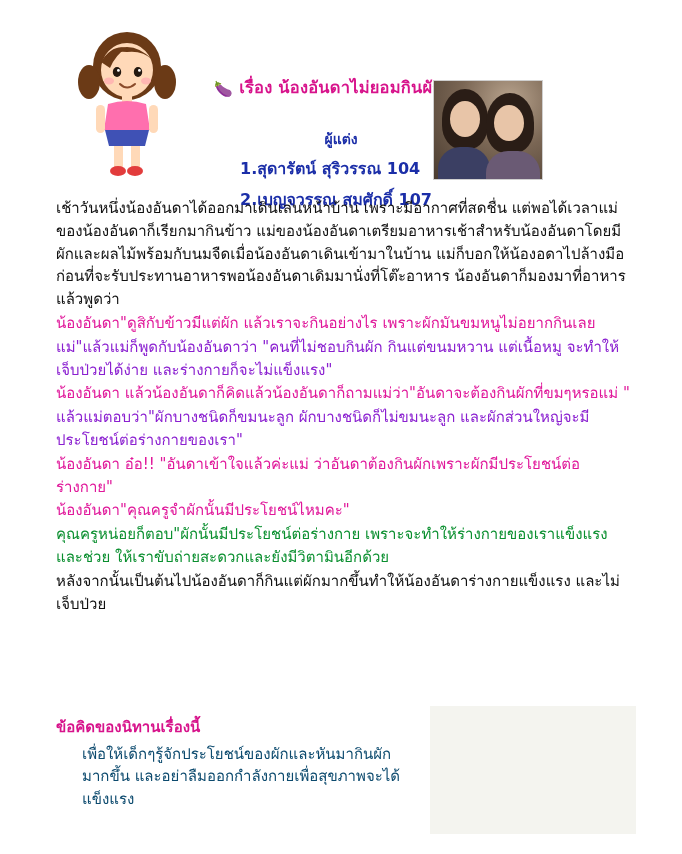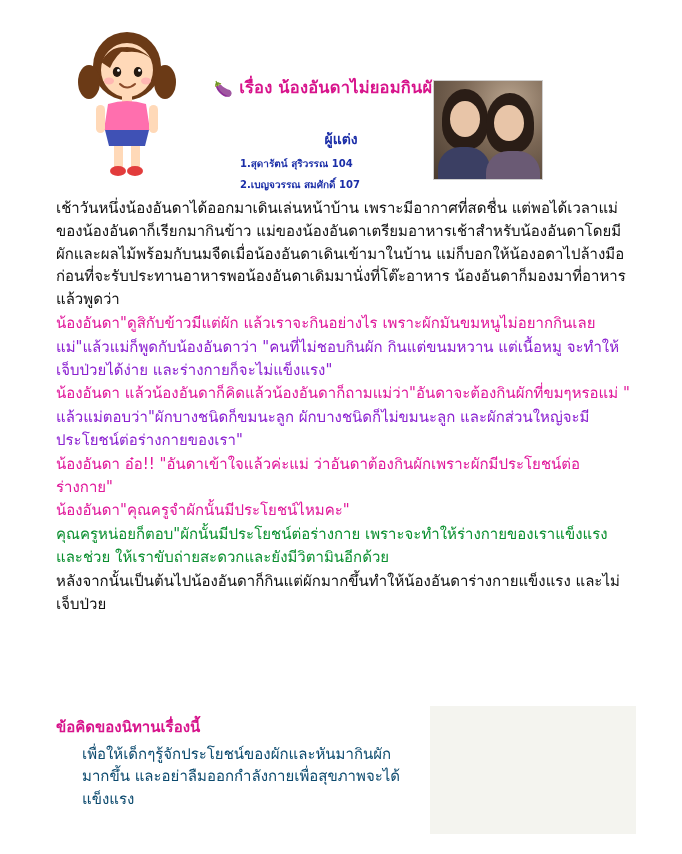--- a/index.html
+++ b/index.html
@@ -54,21 +54,21 @@
     vertical-align: middle;
   }
   .author-label {
     margin-top: 28px;
     font-size: 14px;
     font-weight: bold;
     color: #1b2ea8;
   }
   .author-line {
     margin-top: 6px;
-    font-size: 10px;
+    font-size: 16px;
     font-weight: bold;
     color: #1b2ea8;
     text-align: left;
     padding-left: 44px;
   }
 
   .photo {
     position: absolute;
     right: 28px;
     top: 80px;

